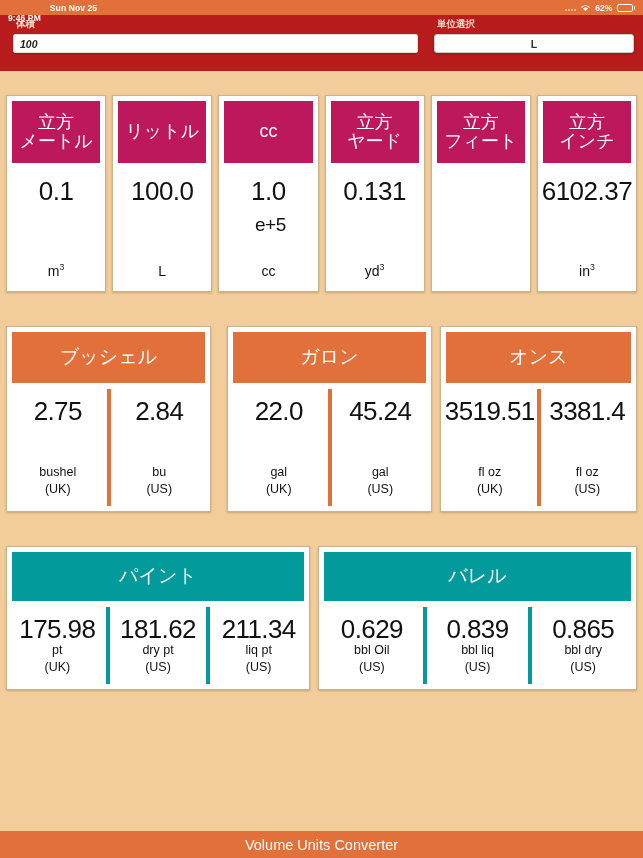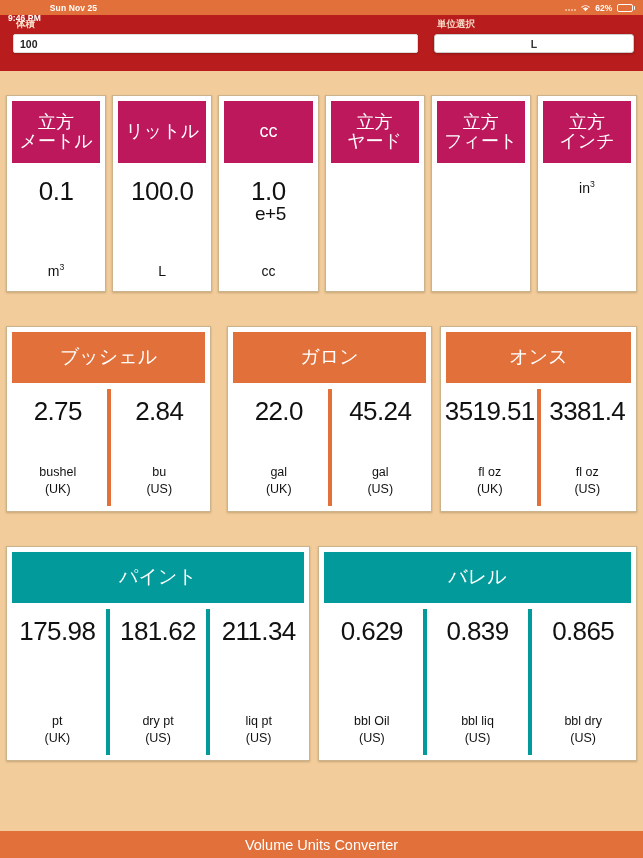--- a/index.html
+++ b/index.html
@@ -49,20 +49,21 @@
     color: #F7DCC8; font-size: 9.5px; font-weight: bold;
     padding-left: 3px; margin-bottom: 4px; line-height: 12px;
   }
   .text-input {
     height: 19px; background: #ffffff;
     border: 1px solid #dddddd; border-radius: 2px;
     display: flex; align-items: center;
     padding: 0 6px;
     font-size: 10.5px; color: #222; font-weight: bold;
     box-shadow: 0 1px 2px rgba(0,0,0,.18);
+    font-style: italic;
   }
   .select-input {
     height: 19px; background: #ffffff;
     border: 1px solid #cccccc; border-radius: 3px;
     display: flex; align-items: center; justify-content: center;
     font-size: 10.5px; color: #333; font-weight: bold;
     box-shadow: 0 1px 3px rgba(0,0,0,.25);
   }
 
   
@@ -101,27 +102,27 @@
   .row.r1 .card-body {
     flex: 1; display: flex; flex-direction: column;
     align-items: center; justify-content: space-between;
     padding: 16px 0 7px 0;
   }
   .row.r1 .val {
     font-size: 26px; color: #111; letter-spacing: -.5px;
     text-align: right; line-height: .98;
     white-space: nowrap;
   }
-  .row.r1 .val .exp { display: block; font-size: 19px; margin-top: 1px; }
+  .row.r1 .val .exp { display: block; font-size: 19px; margin-top: 12px; }
   .row.r1 .unit-lbl { font-size: 14px; color: #111; }
   .row.r1 .unit-lbl sup { font-size: .62em; vertical-align: super; }
 
   
   .row.r2 .card { height: 186px; }
-  .row.r3 .card { height: 215px; }
+  .row.r3 .card { height: 144px; }
   .row.r2 .card:nth-child(1) { flex: 0 0 205px; }
   .row.r2 .card:nth-child(2) { flex: 0 0 205px; margin-left: 8px; }
   .row.r2 .card:nth-child(3) { flex: 1 1 0; }
   .row.r3 .card:nth-child(1) { flex: 0 0 304px; }
   .row.r3 .card:nth-child(2) { flex: 1 1 0; }
 
   .row.r2 .card-head, .row.r3 .card-head {
     height: 51px; font-size: 19px;
   }
   .cells {
@@ -233,31 +234,42 @@
           </div>
           <div class="unit-lbl">
             <span>cc</span><sup></sup>
           </div>
         </div>
       </div>
 
       <div class="card gold">
         <div class="card-head">立方
 ヤード</div>
+        <div class="card-body">
+          <div class="val">
+            <span>0.131</span>
+          </div>
+          <div class="unit-lbl">
+            <span>yd</span><sup>3</sup>
+          </div>
+        </div>
       </div>
 
       <div class="card gold">
         <div class="card-head">立方
 フィート</div>
       </div>
 
       <div class="card gold">
         <div class="card-head">立方
 インチ</div>
         <div class="card-body">
+          <div class="val">
+            <span>6102.37</span>
+          </div>
           <div class="unit-lbl">
             <span>in</span><sup>3</sup>
           </div>
         </div>
       </div>
 
     </div>
 
     <div class="row r2">
 

